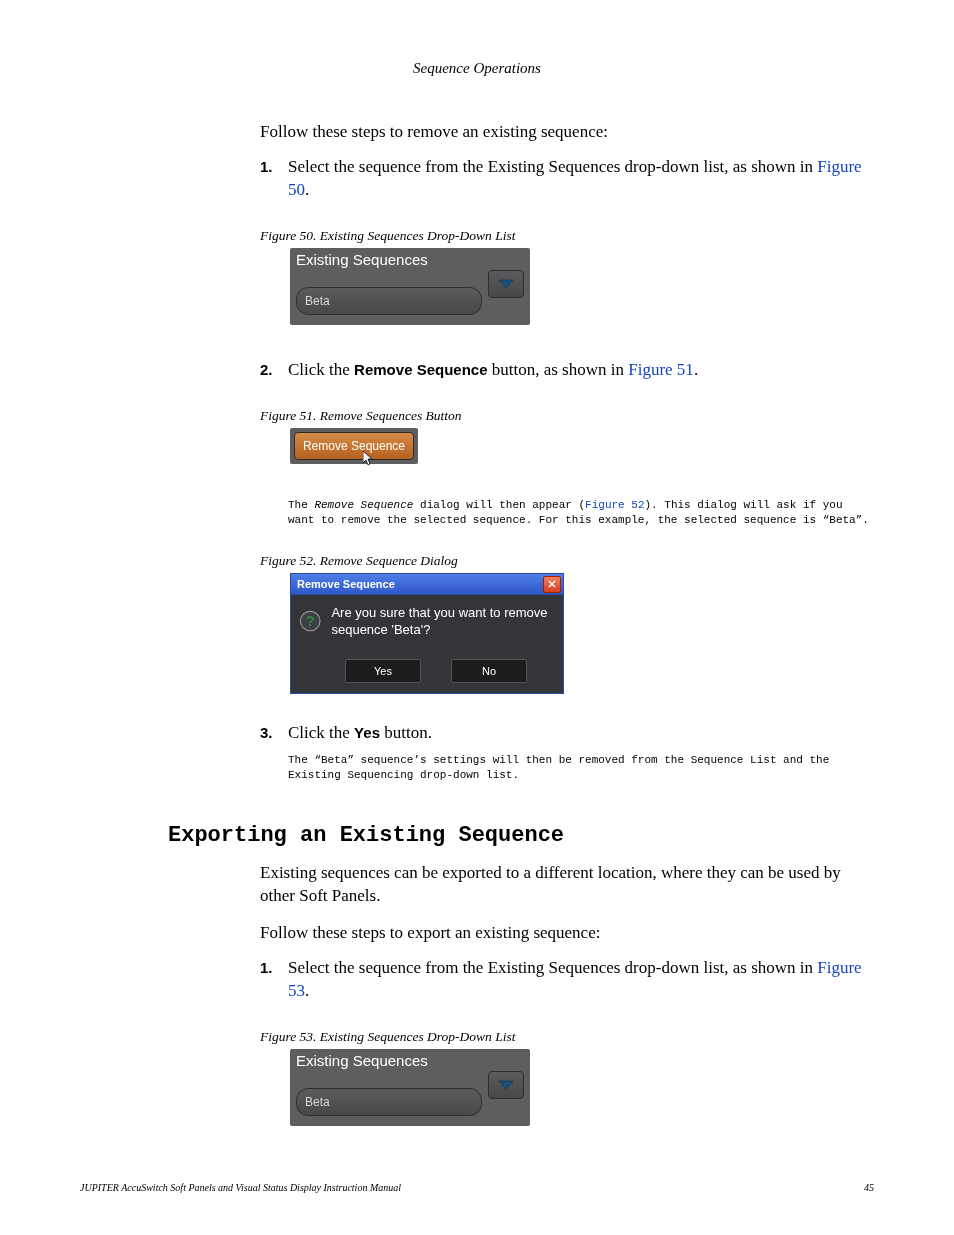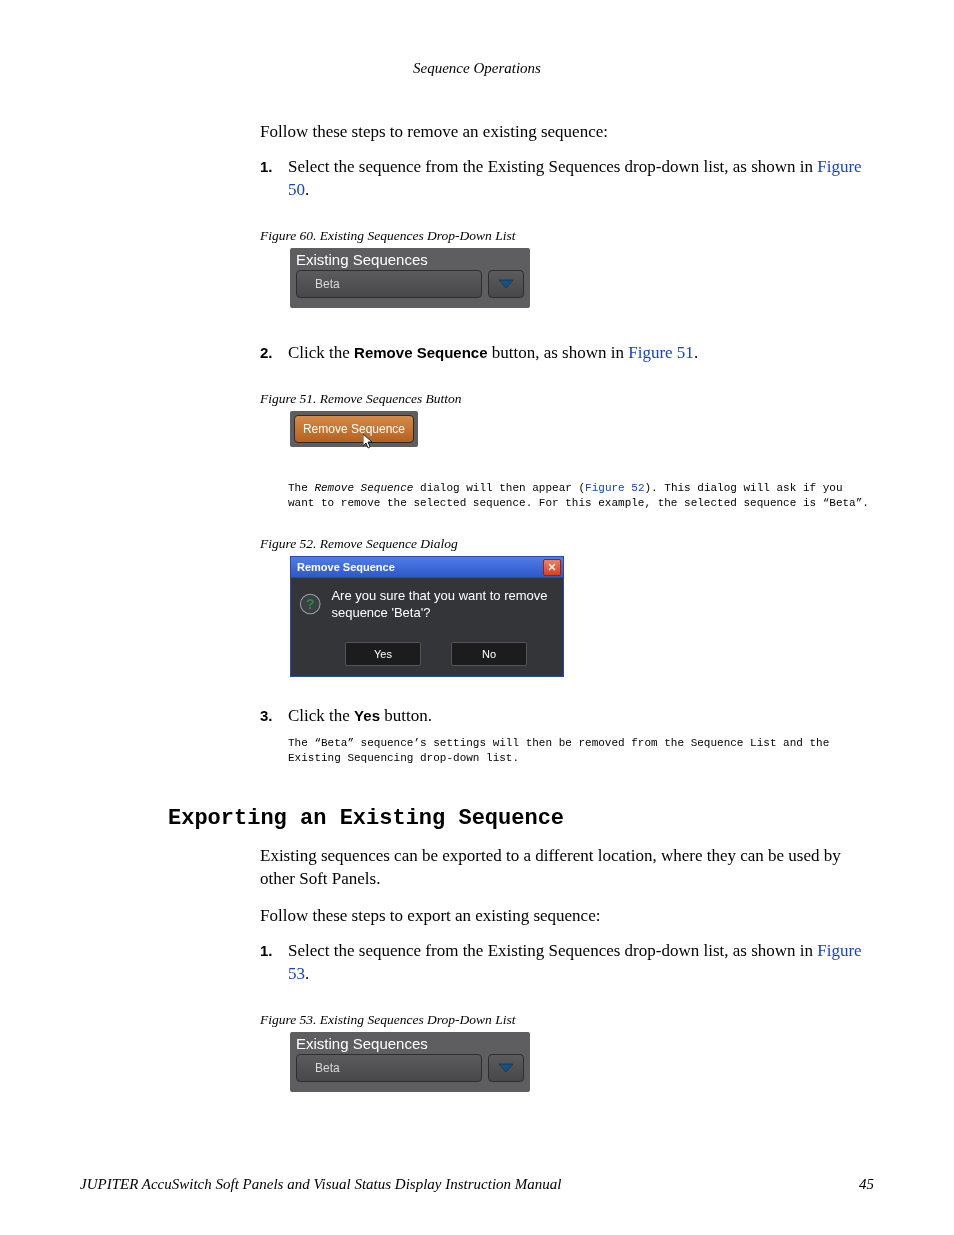--- a/index.html
+++ b/index.html
@@ -86,26 +86,27 @@
   .fig-dropdown .dd-row {
     display: flex;
     gap: 6px;
     align-items: stretch;
   }
   .fig-dropdown .dd-field {
     flex: 1;
     height: 26px;
     background: linear-gradient(#5b5b5d, #484849);
     border: 1px solid #2e2e2e;
-    border-radius: 4px;
+    border-radius: 12px;
     color: #d8d8d8;
     font-family: Arial, Helvetica, sans-serif;
     font-size: 12px;
     line-height: 26px;
-    padding: 0 18px;
+    padding: 0 8px;
+    margin-top: 17px;
   }
   .fig-dropdown .dd-btn {
     width: 34px;
     height: 26px;
     background: linear-gradient(#5b5b5d, #484849);
     border: 1px solid #2e2e2e;
     border-radius: 4px;
     display: flex;
     align-items: center;
     justify-content: center;
@@ -218,21 +219,21 @@
     font-family: Liberation Mono, monospace;
   }
   .footer {
     position: absolute;
     bottom: 42px;
     left: 80px;
     right: 80px;
     display: flex;
     justify-content: space-between;
     font-style: italic;
-    font-size: 15px;
+    font-size: 10px;
   }
   .footer .pnum { font-style: italic; }
 </style>
 </head>
 <body>
 
 <div class="page">
 
   <div class="running-head">Sequence Operations</div>
 
@@ -243,21 +244,21 @@
       <li>
         <span class="num">1.</span>
         <span class="step-body">
           <span>Select the sequence from the Existing Sequences drop-down list, as shown in </span><span class="link">Figure 50</span><span>.</span>
         </span>
       </li>
     </ol>
   </div>
 
   <div class="content">
-    <div class="fig-caption">Figure 60.  Existing Sequences Drop-Down List</div>
+    <div class="fig-caption">Figure 50.  Existing Sequences Drop-Down List</div>
     <div class="fig-dropdown">
       <div class="hdr">Existing Sequences</div>
       <div class="dd-row">
         <div class="dd-field">Beta</div>
         <div class="dd-btn">
           <svg width="16" height="10" viewBox="0 0 16 10">
               <polygon points="1,1 15,1 8,9" fill="#17527f" stroke="#0b2f49" stroke-width="0.6"></polygon>
             </svg>
         </div>
       </div>

